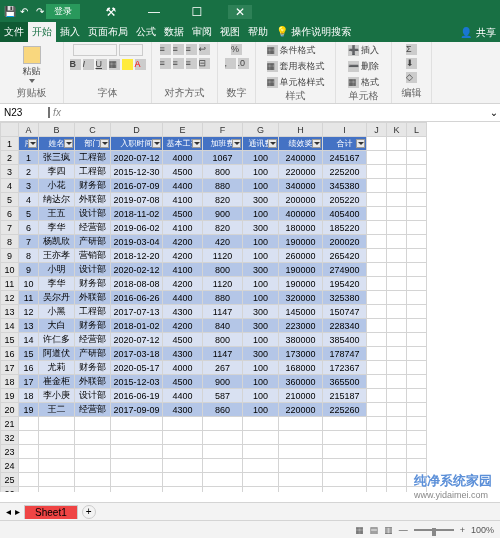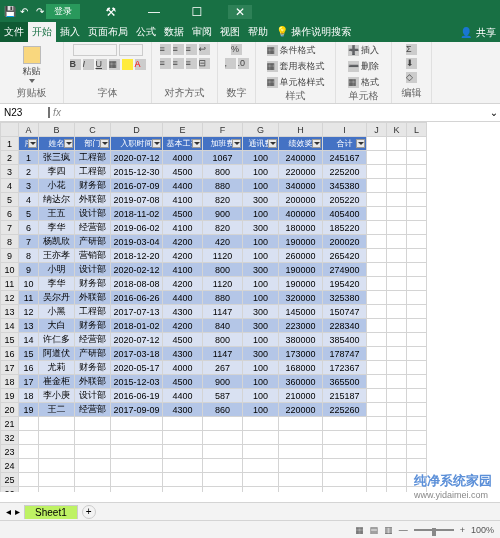--- a/index.html
+++ b/index.html
@@ -38,21 +38,21 @@
 .grid th.corner { background: #e6e6e6; width: 18px; }
 .grid th.colh { font-size: 9px; }
 .grid td.rowh { background: #e6e6e6; text-align: center; width: 18px; }
 .grid td { background: #fff; text-align: center; }
 .hdr-cell { background: #4472c4 !important; color: #fff; font-size: 8px; position: relative; }
 .filter-arrow { position: absolute; right: 1px; top: 2px; width: 9px; height: 9px; background: #e8e8e8; border: 1px solid #999; }
 .filter-arrow::after { content: ""; position: absolute; left: 1px; top: 2px; border-left: 3px solid transparent; border-right: 3px solid transparent; border-top: 3px solid #333; }
 .data-even { background: #d9e1f2 !important; }
 .data-odd { background: #b4c6e7 !important; }
 .sheet-tabs { position: absolute; bottom: 18px; left: 0; right: 0; height: 18px; background: #f3f3f3; border-top: 1px solid #d4d4d4; display: flex; align-items: center; font-size: 10px; padding-left: 6px; gap: 4px; }
-.sheet-tab { background: #bef264; border: 1px solid #ccc; border-bottom: none; padding: 1px 10px; }
+.sheet-tab { background: #ef4444; border: 1px solid #ccc; border-bottom: none; padding: 1px 10px; }
 .add-sheet { width: 14px; height: 14px; border: 1px solid #ccc; border-radius: 50%; text-align: center; line-height: 12px; font-size: 10px; }
 .statusbar { position: absolute; bottom: 0; left: 0; right: 0; height: 18px; background: #f3f3f3; border-top: 1px solid #d4d4d4; display: flex; align-items: center; font-size: 9px; padding: 0 6px; color: #555; justify-content: flex-end; gap: 6px; }
 .watermark { position: absolute; right: 8px; bottom: 38px; color: #5b8fd8; font-size: 13px; font-weight: bold; text-shadow: 0 0 2px #fff; }
 .watermark .sub { font-size: 9px; color: #888; font-weight: normal; }
 </style>
 </head>
 <body>
 
 <div class="titlebar">
   <div class="left-icons">

